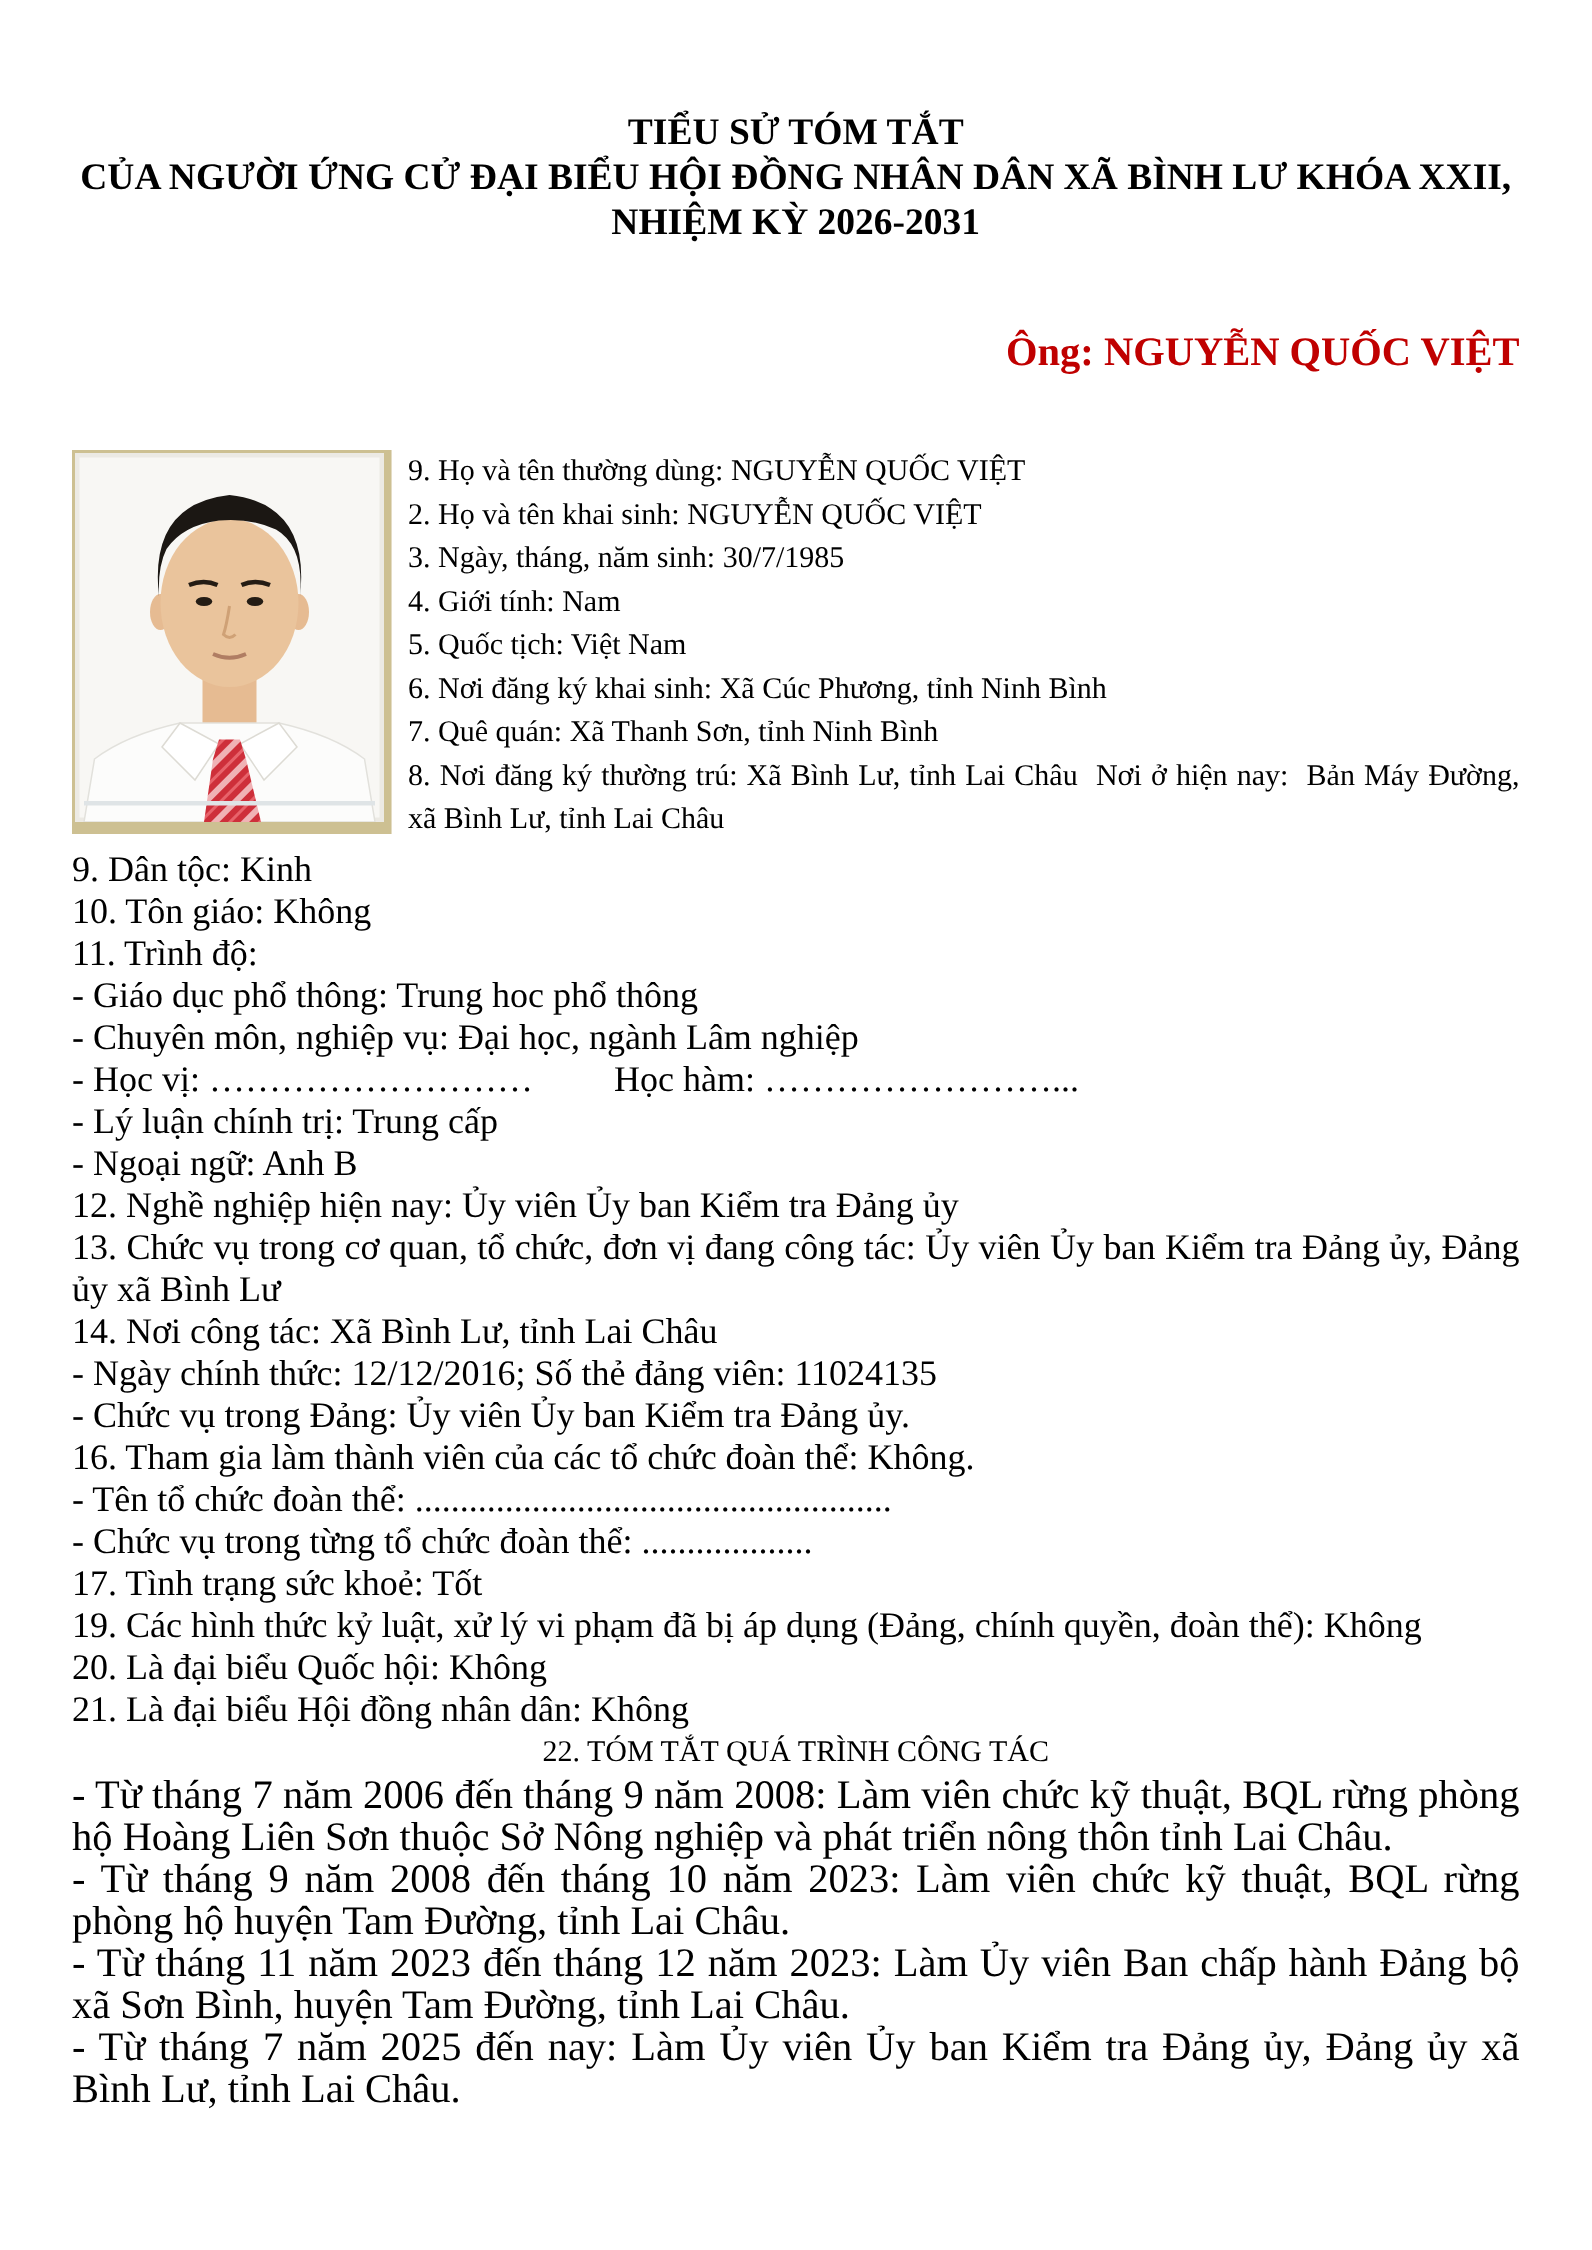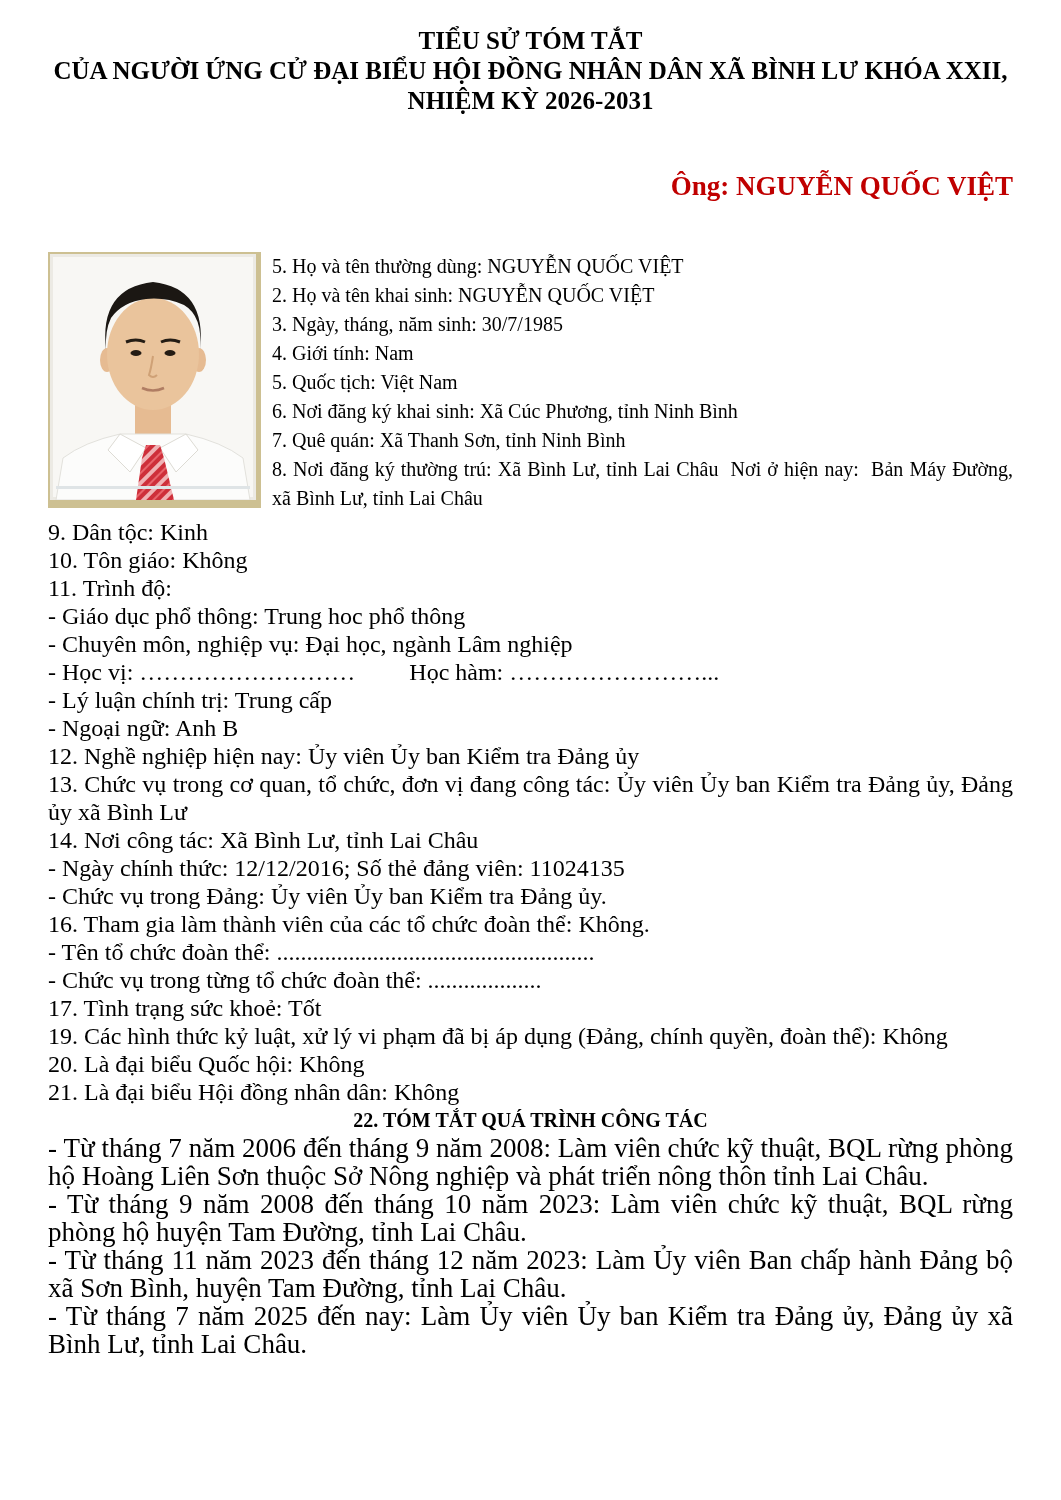--- a/index.html
+++ b/index.html
@@ -4,21 +4,21 @@
 <style>
   :root { --accent: #c00000; }
   html, body { margin: 0; padding: 0; }
   body {
     width: 1061px; height: 1500px;
     background: #ffffff;
     color: #000;
     font-family: "Liberation Serif", "DejaVu Serif", serif;
     overflow: hidden;
   }
-  .page { padding: 26px 48px 0 48px; box-sizing: border-box; }
+  .page { padding: 74px 48px 0 48px; box-sizing: border-box; }
 
   .hdr { text-align: center; font-weight: bold; font-size: 25px; line-height: 30px; }
   .candidate-name {
     text-align: right; font-weight: bold; font-size: 27px;
     color: var(--accent); margin-top: 54px; line-height: 32px;
   }
 
   .photo-row { display: flex; align-items: flex-start; margin-top: 50px; }
   .photo-frame {
     flex: 0 0 auto;
@@ -30,21 +30,21 @@
   }
   .photo-frame svg { display: block; width: 100%; height: 100%; }
 
   .info-right { flex: 1 1 auto; margin-left: 11px; font-size: 20px; }
   .info-right p { margin: 0; line-height: 29px; }
   .justify { text-align: justify; }
 
   .info-full { font-size: 24px; margin-top: 5px; }
   .info-full p { margin: 0; line-height: 28px; }
 
-  .sec-heading { text-align: center; font-weight: bold; font-size: 20px; line-height: 28px; }
+  .sec-heading { text-align: center; font-weight: normal; font-size: 20px; line-height: 28px; }
   .career { font-size: 27px; }
   .career p { margin: 0; line-height: 28px; text-align: justify; }
 </style>
 </head>
 <body>
 
 <div class="page">
 
   <div class="hdr">
     <div>TIỂU SỬ TÓM TẮT</div>
@@ -93,21 +93,21 @@
         <path d="M136 180 L110 194 L126 218 L148 196 Z" fill="#ffffff" stroke="#dddbd4" stroke-width="1"></path>
 
         <polygon points="96,191 110,191 114,204 92,204" fill="url(#ts)"></polygon>
         <polygon points="92,204 114,204 124,246 86,246" fill="url(#ts)"></polygon>
 
         <rect x="6" y="232" width="194" height="3" fill="#dfe4e6"></rect>
       </svg>
     </div>
 
     <div class="info-right">
-      <p>5. Họ và tên thường dùng: NGUYỄN QUỐC VIỆT</p>
+      <p>9. Họ và tên thường dùng: NGUYỄN QUỐC VIỆT</p>
       <p>2. Họ và tên khai sinh: NGUYỄN QUỐC VIỆT</p>
       <p>3. Ngày, tháng, năm sinh: 30/7/1985</p>
       <p>4. Giới tính: Nam</p>
       <p>5. Quốc tịch: Việt Nam</p>
       <p>6. Nơi đăng ký khai sinh: Xã Cúc Phương, tỉnh Ninh Bình</p>
       <p>7. Quê quán: Xã Thanh Sơn, tỉnh Ninh Bình</p>
       <p class="justify">8. Nơi đăng ký thường trú: Xã Bình Lư, tỉnh Lai Châu&nbsp; Nơi ở hiện nay:&nbsp; Bản Máy Đường, xã Bình Lư, tỉnh Lai Châu</p>
     </div>
   </div>
 

